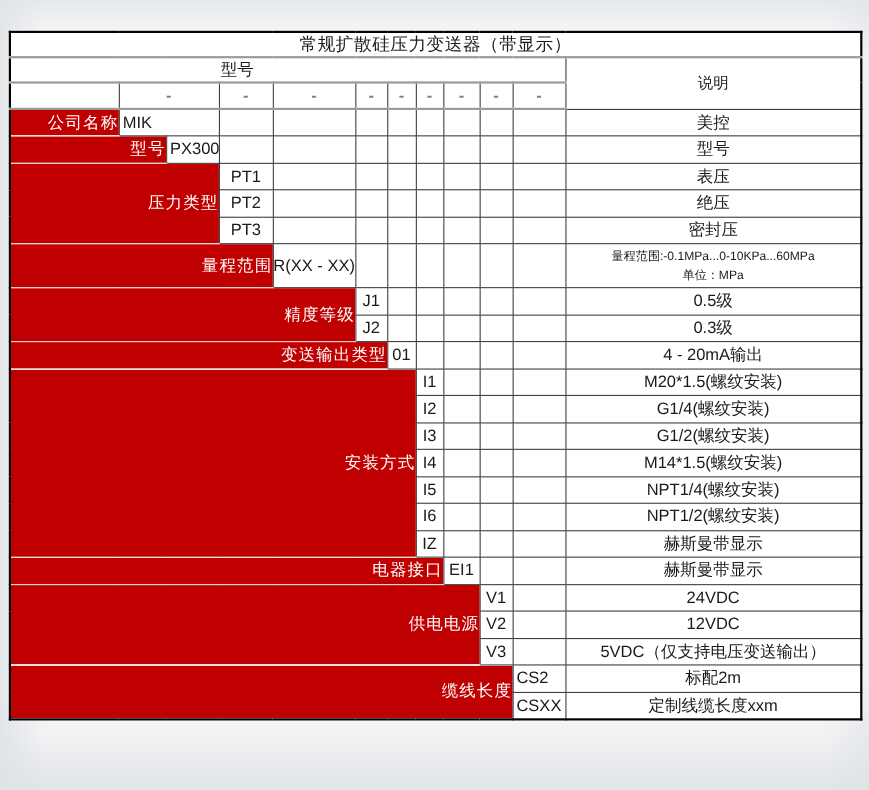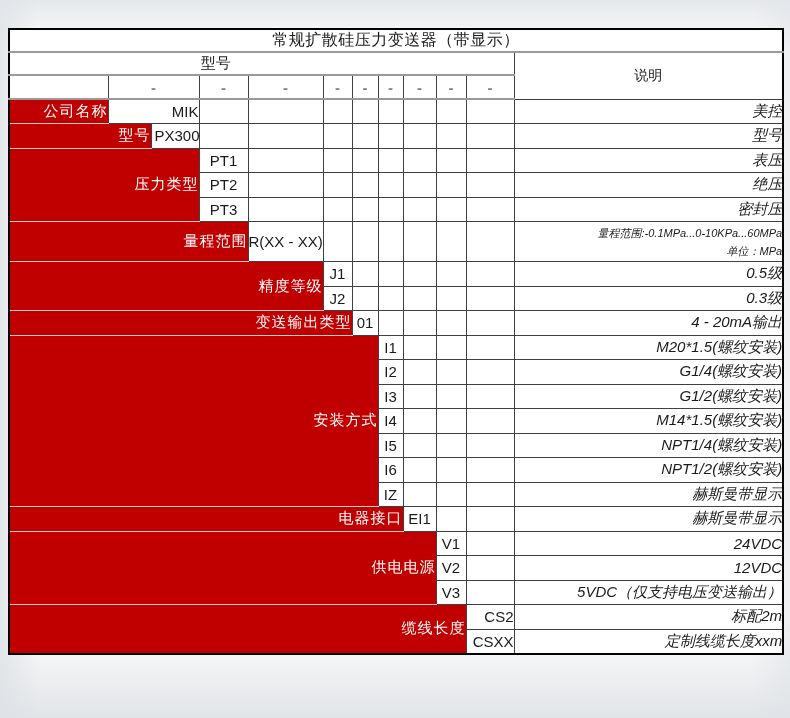--- a/index.html
+++ b/index.html
@@ -32,22 +32,22 @@
   td.model-head { border-bottom:2px solid #9a9a9a; }
   td.model-head span { display:inline-block; transform:translateX(-46px); }
   td.desc-head { font-size:14px; }
   tr.r-dash td { border-bottom:2px solid #9a9a9a; color:#808080; font-weight:bold; }
   td.red {
     background:#c00000; color:#ffffff;
     border:1px solid #e8cdcd; border-right:1px solid #404040;
     font-size:15px; letter-spacing:1px;text-align:right;
   }
   td.code { text-align:center; }
-  td.code.left { text-align:right; padding-left:3px; }
-  td.desc { text-align:right;font-style:italic; }
+  td.code.left { text-align:left; padding-left:3px; }
+  td.desc { text-align:center; }
   td.desc-2line { white-space:normal; line-height:18px; font-size:11px; }
 </style>
 </head>
 <body>
 
 <div class="page">
   <table class="spec">
     <colgroup>
       <col style="width:99px">
         <col style="width:43px">

